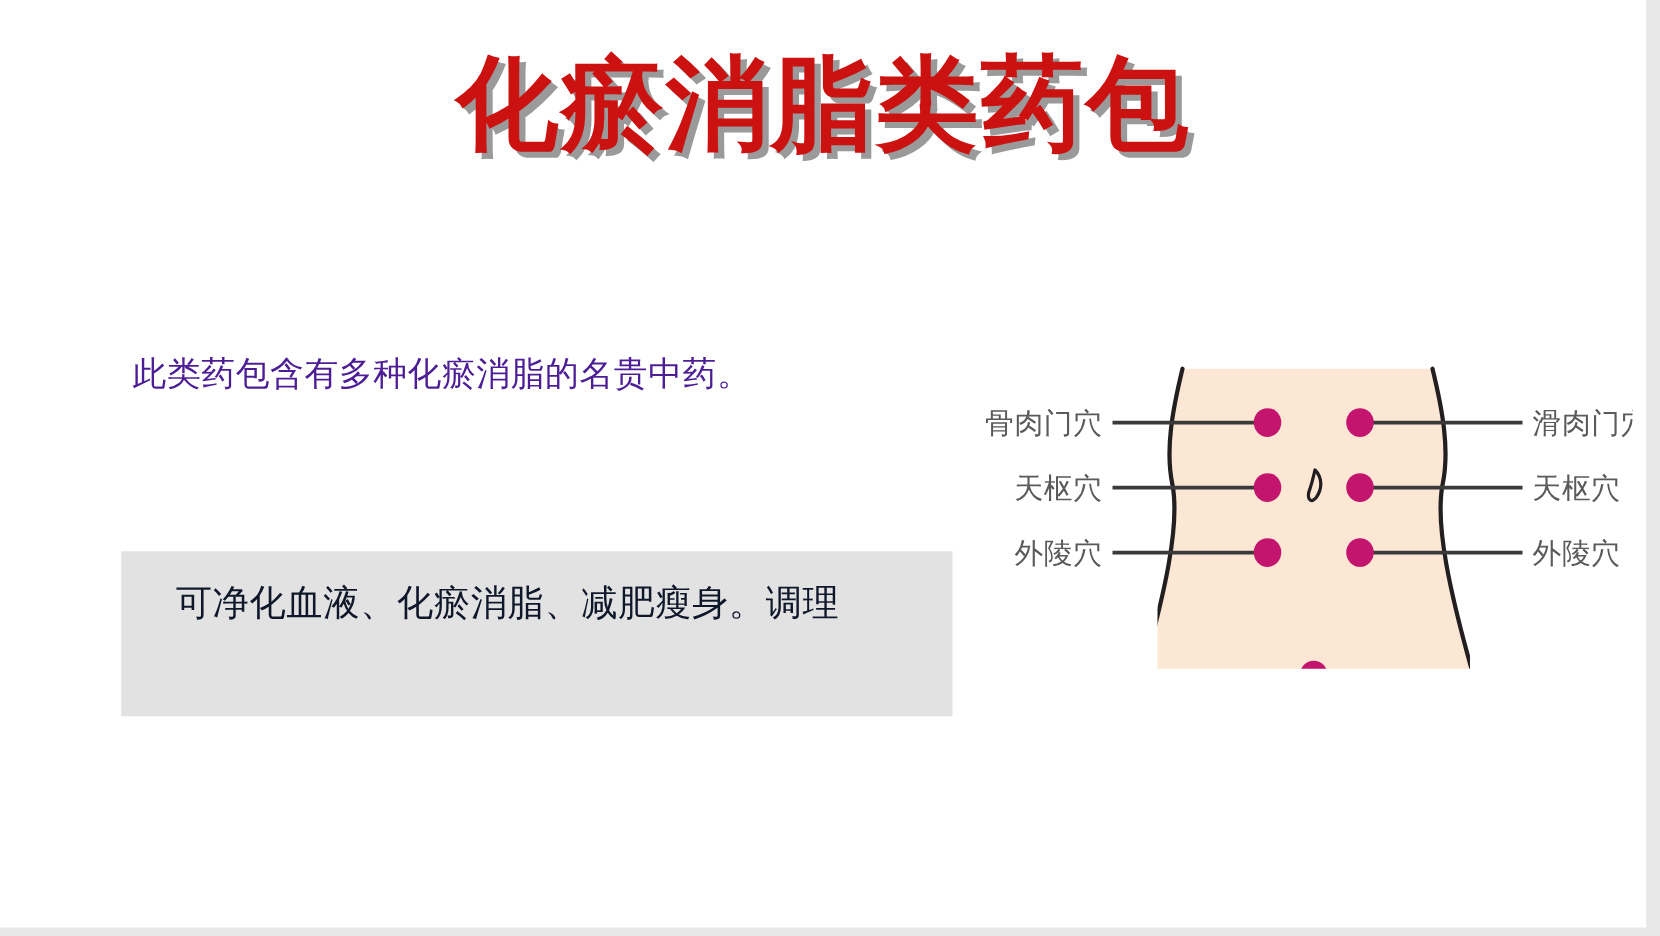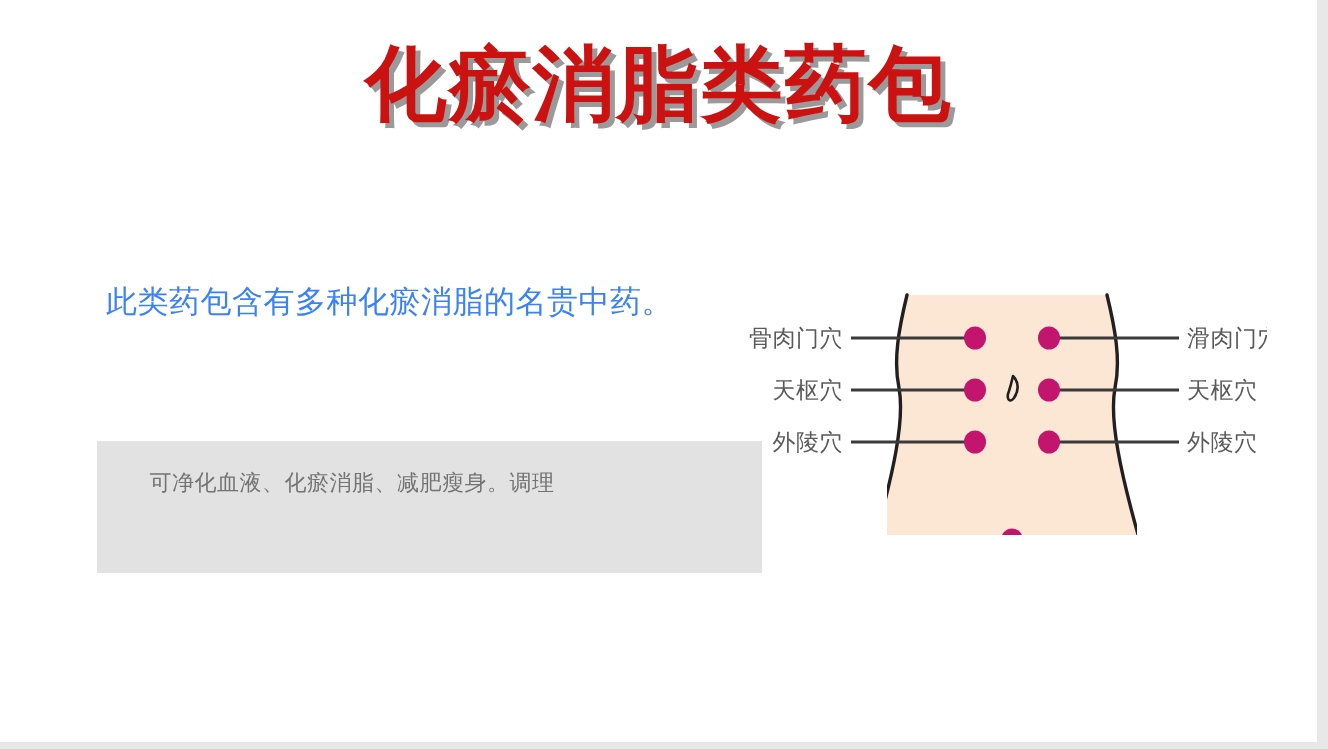--- a/index.html
+++ b/index.html
@@ -40,52 +40,53 @@
     text-shadow: 5px 5px 0 #9a9a9a;
     white-space: nowrap;
   }
 
   
   #intro {
     position: absolute;
     left: 106px;
     top: 272px;
     width: 640px;
-    font-size: 31px;
+    font-size: 27px;
     line-height: 60px;
-    color: #3b82f6;
+    color: #4c1d95;
     letter-spacing: 0.5px;
+    font-family: Liberation Mono, monospace;
   }
   #intro .line { display: block; white-space: nowrap; }
 
   
   #effects-box {
     position: absolute;
     left: 97px;
     top: 441px;
     width: 665px;
     height: 132px;
     background: #e2e2e2;
   }
   #effects-box .etext {
     position: absolute;
-    left: 30px;
+    left: 14px;
     top: 16px;
     width: 645px;
-    font-size: 22px;
+    font-size: 29px;
     line-height: 52px;
-    color: #737373;
+    color: #0f172a;
     letter-spacing: 0.5px;
   }
   #effects-box .line { display: block; white-space: nowrap; }
 
   
   #diagram {
     position: absolute;
-    left: 747px;
+    left: 786px;
     top: 288px;
     width: 520px;
     height: 255px;
   }
   #diagram svg { display: block; }
 
   .acu-label {
     font-family: "DejaVu Sans", "Liberation Sans", sans-serif;
     font-size: 23px;
     fill: #5a5a5a;

